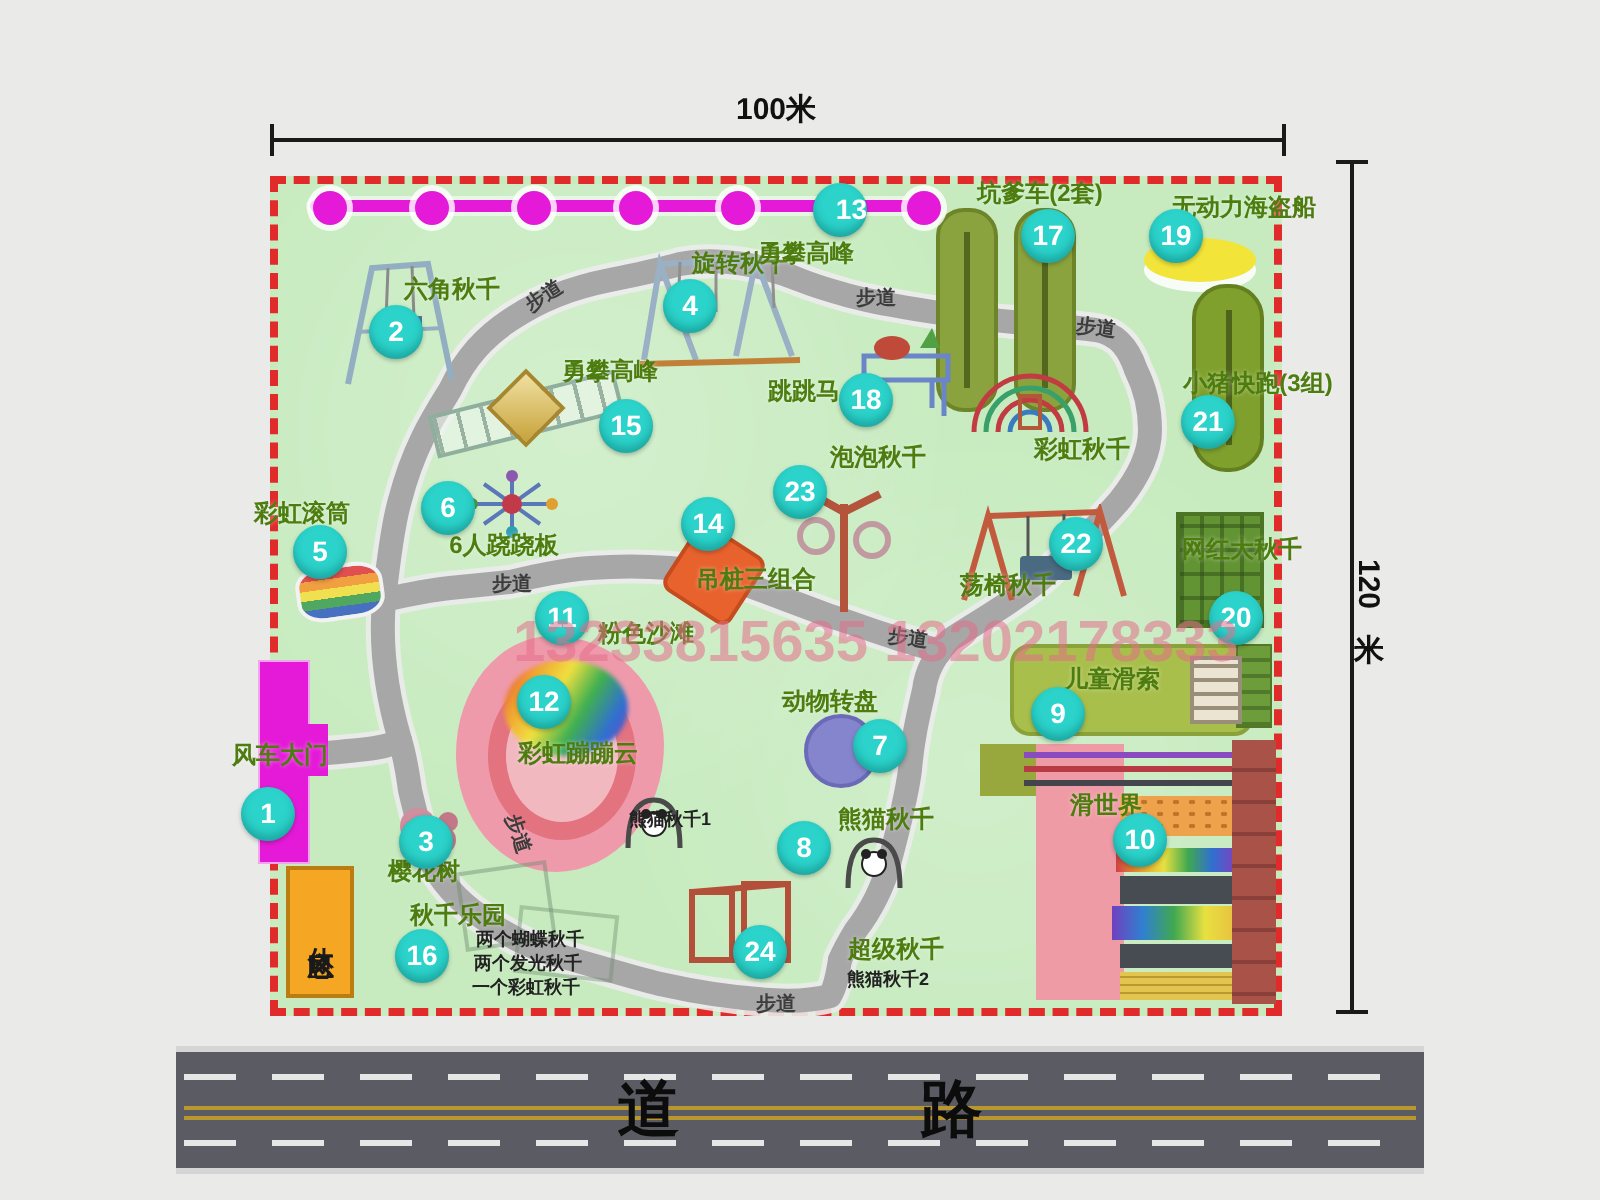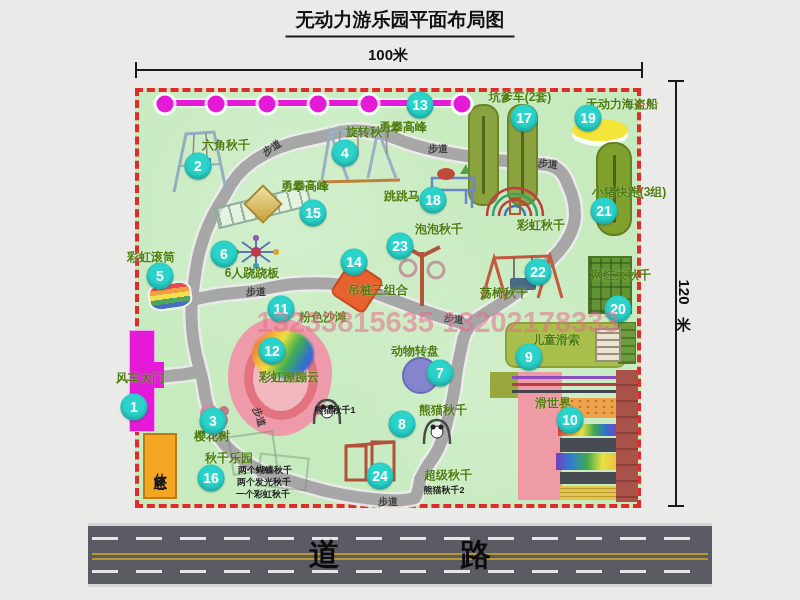--- a/index.html
+++ b/index.html
@@ -63,21 +63,20 @@
                 margin-left:28px; font-size:31px; font-weight:bold; color:#0c0c0c;
                 letter-spacing:56px; white-space:pre; z-index:3; }
 
   .v-text { writing-mode:vertical-rl; }
 </style>
 </head>
 <body>
 
 <div class="page">
 
-  <div class="title">无动力游乐园平面布局图</div>
 
   <div class="dim-label" style="left:388px; top:55px; transform:translate(-50%,-50%);">100米</div>
   <div class="dim-line-h" style="left:135px; top:69px; width:508px;"></div>
   <div class="tick-v" style="left:135px; top:62px;"></div>
   <div class="tick-v" style="left:641px; top:62px;"></div>
 
   <div class="dim-line-v" style="left:675px; top:80px; height:427px;"></div>
   <div class="tick-h" style="left:668px; top:80px;"></div>
   <div class="tick-h" style="left:668px; top:505px;"></div>
   <div class="dim-label v-text" style="left:683px; top:292px; transform:translate(-50%,-50%);">120米</div>
@@ -294,21 +293,21 @@
   <span class="badge" style="left:213px; top:421px;">3</span>
   <span class="badge" style="left:345px; top:153px;">4</span>
   <span class="badge" style="left:160px; top:276px;">5</span>
   <span class="badge" style="left:224px; top:254px;">6</span>
   <span class="badge" style="left:440px; top:373px;">7</span>
   <span class="badge" style="left:402px; top:424px;">8</span>
   <span class="badge" style="left:529px; top:357px;">9</span>
   <span class="badge" style="left:570px; top:420px;">10</span>
   <span class="badge" style="left:281px; top:309px;">11</span>
   <span class="badge" style="left:272px; top:351px;">12</span>
-  <span class="badge" style="left:420px; top:105px;">13</span>
+  <span class="badge" style="left:420px; top:105px;text-align:right;">13</span>
   <span class="badge" style="left:354px; top:262px;">14</span>
   <span class="badge" style="left:313px; top:213px;">15</span>
   <span class="badge" style="left:211px; top:478px;">16</span>
   <span class="badge" style="left:524px; top:118px;">17</span>
   <span class="badge" style="left:433px; top:200px;">18</span>
   <span class="badge" style="left:588px; top:118px;">19</span>
   <span class="badge" style="left:618px; top:309px;">20</span>
   <span class="badge" style="left:604px; top:211px;">21</span>
   <span class="badge" style="left:538px; top:272px;">22</span>
   <span class="badge" style="left:400px; top:246px;">23</span>

